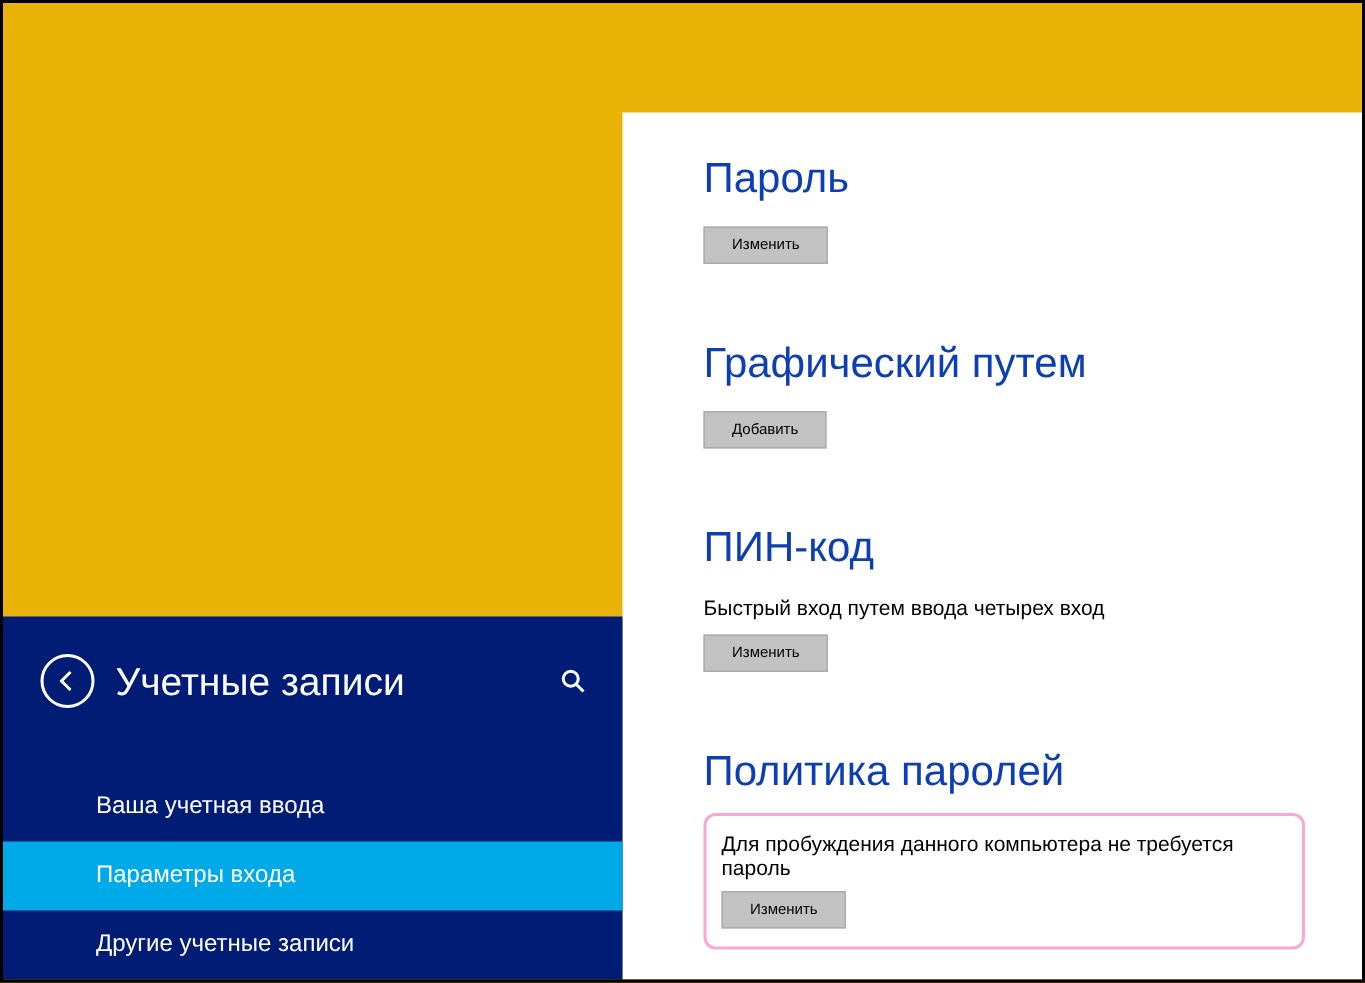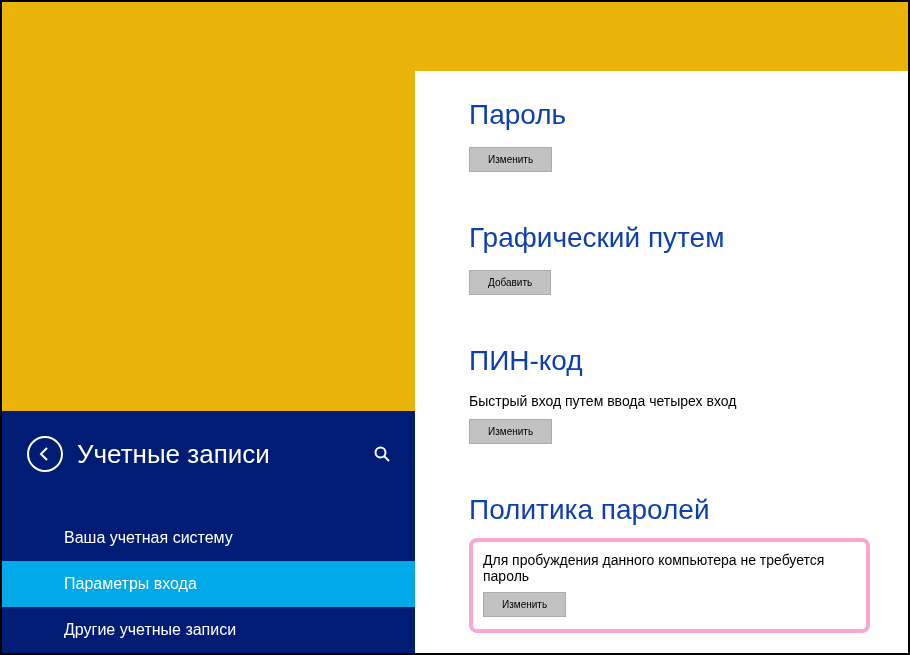--- a/index.html
+++ b/index.html
@@ -94,21 +94,21 @@
     font-size: 10px;
     font-family: inherit;
     cursor: pointer;
     margin-right: 14px;
   }
   .btn-row {
     display: flex;
     gap: 0;
   }
   .highlight-box {
-    border: 4px solid #f9a8d4;
+    border: 2px solid #f9a8d4;
     border-radius: 8px;
     padding: 10px 2px 12px 10px;
     margin-top: -4px;
   }
   .highlight-box .section-desc { margin-bottom: 8px; }
   .cursor {
     position: absolute;
     left: 365px;
     top: 420px;
     pointer-events: none;
@@ -128,21 +128,21 @@
       <div class="sidebar-title">Учетные записи</div>
       <div class="search-icon">
         <svg width="18" height="18" viewBox="0 0 18 18" fill="none" stroke="#fff" stroke-width="2">
           <circle cx="7.5" cy="7.5" r="5"></circle>
           <line x1="11.5" y1="11.5" x2="16" y2="16"></line>
         </svg>
       </div>
     </div>
     <div class="sidebar-items">
       <div class="sidebar-item">
-        <span>Ваша учетная систему</span>
+        <span>Ваша учетная ввода</span>
       </div>
       <div class="sidebar-item active">
         <span>Параметры входа</span>
       </div>
       <div class="sidebar-item">
         <span>Другие учетные записи</span>
       </div>
     </div>
     <div class="cursor">
       <svg width="16" height="20" viewBox="0 0 16 20">

